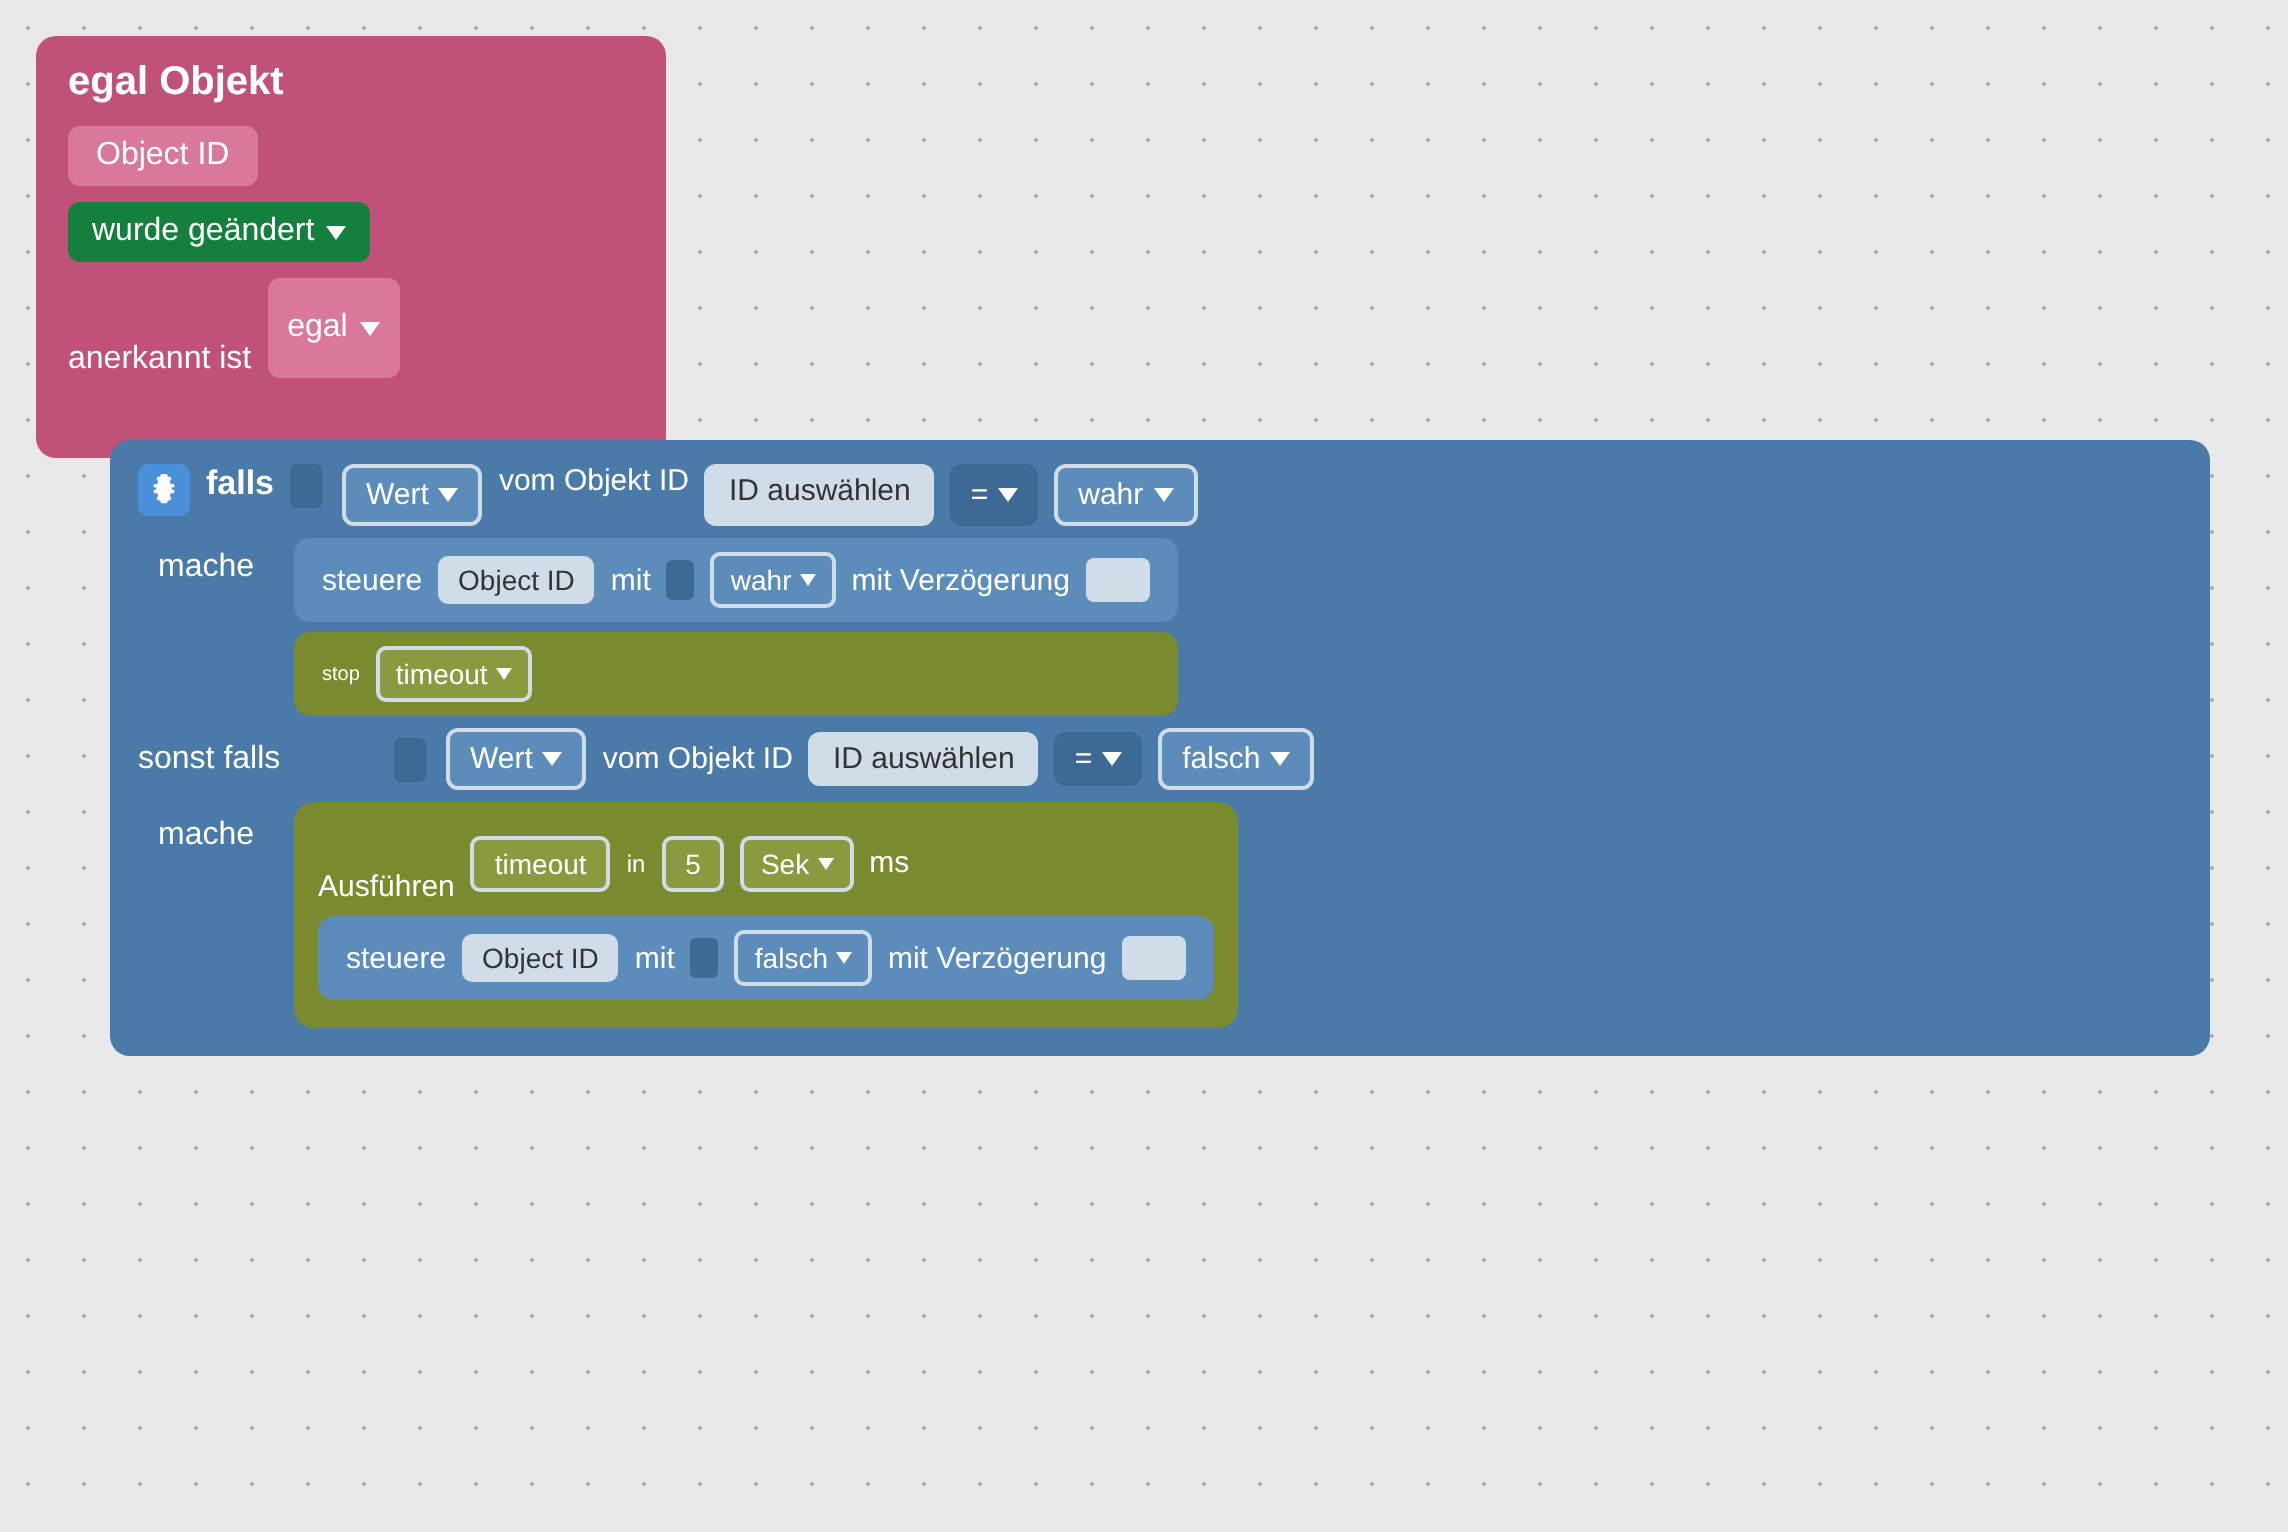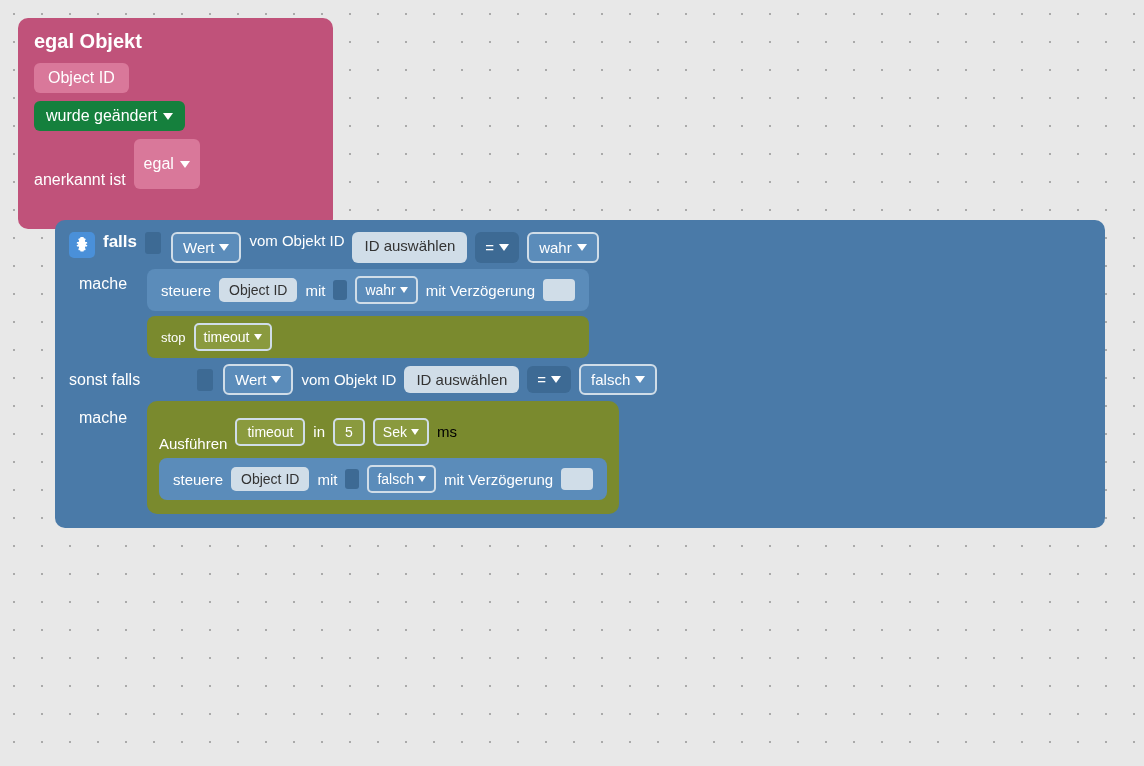--- a/index.html
+++ b/index.html
@@ -104,21 +104,21 @@
             <span>wahr</span>
             <span style="width:0;height:0;border-left:4px solid transparent;border-right:4px solid transparent;border-top:6px solid white;display:inline-block;"></span>
           </div>
 
           <span style="color:white; font-size:15px;">mit Verzögerung</span>
 
           <div style="width:32px; height:22px; background:#d0dde8; border-radius:4px; display:inline-block;"></div>
         </div>
 
         <div style="background:#7a8a2e; border-radius:8px; padding:7px 14px; display:inline-flex; align-items:center; gap:8px;">
-          <span style="color:white; font-size:13px;">stop</span>
+          <span style="color:white; font-size:10px;">stop</span>
 
           <div style="background:#8a9a3e; border:2px solid #d0dde8; border-radius:5px; padding:4px 8px; color:white; font-size:14px; display:inline-flex; align-items:center; gap:4px;">
             <span>timeout</span>
             <span style="width:0;height:0;border-left:4px solid transparent;border-right:4px solid transparent;border-top:6px solid white;display:inline-block;"></span>
           </div>
         </div>
       </div>
     </div>
 
     <div style="display:flex; align-items:center; gap:8px; margin-bottom:6px; padding-left:0px;">
@@ -153,32 +153,32 @@
 
       <div style="background:#7a8a2e; border-radius:10px; padding:10px 12px 14px 12px; display:flex; flex-direction:column; gap:6px;">
 
         <div style="display:inline-flex; align-items:center; gap:8px;">
           <span style="color:white; font-size:15px;margin-top:24px;">Ausführen</span>
 
           <div style="background:#8a9a3e; border:2px solid #d0dde8; border-radius:5px; padding:4px 10px; color:white; font-size:14px; display:inline-flex; align-items:center; gap:4px;">
             <span>timeout</span>
           </div>
 
-          <span style="color:white; font-size:15px;">in</span>
+          <span style="color:white; font-size:12px;">in</span>
 
           <div style="background:#8a9a3e; border:2px solid #d0dde8; border-radius:5px; padding:4px 10px; color:white; font-size:14px; display:inline-block;">
             <span>5</span>
           </div>
 
           <div style="background:#8a9a3e; border:2px solid #d0dde8; border-radius:5px; padding:4px 8px; color:white; font-size:14px; display:inline-flex; align-items:center; gap:4px;">
             <span>Sek</span>
             <span style="width:0;height:0;border-left:4px solid transparent;border-right:4px solid transparent;border-top:6px solid white;display:inline-block;"></span>
           </div>
 
-          <span style="color:#000000; font-size:15px;">ms</span>
+          <span style="color:#ffffff; font-size:15px;">ms</span>
         </div>
 
         <div style="background:#5b8cba; border-radius:8px; padding:7px 14px; display:inline-flex; align-items:center; gap:8px;">
           <span style="color:white; font-size:15px;">steuere</span>
           <div style="background:#d0dde8; border-radius:5px; padding:4px 10px; color:#333; font-size:14px; display:inline-block;">
             <span>Object ID</span>
           </div>
           <span style="color:white; font-size:15px;">mit</span>
 
           <div style="width:14px; height:20px; background:#3d6a94; border-radius:3px;"></div>

